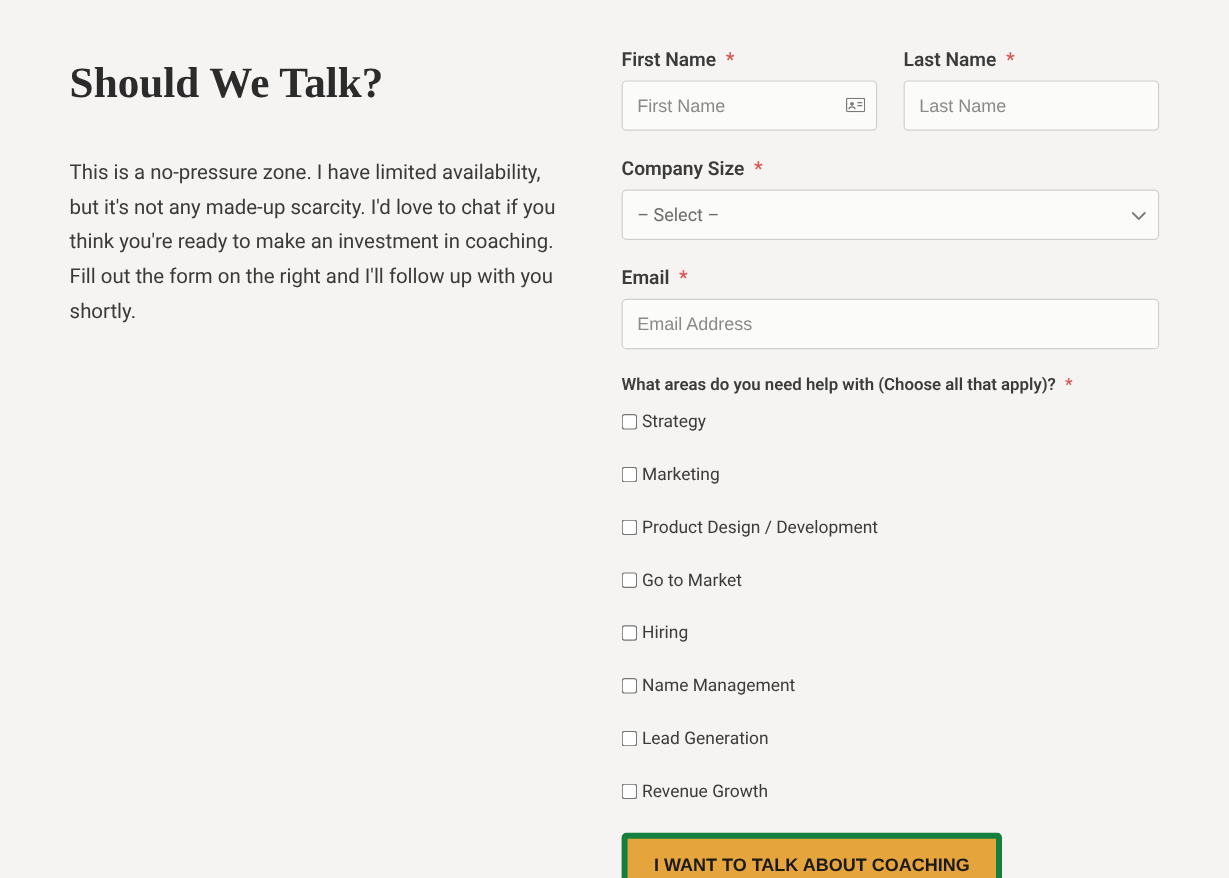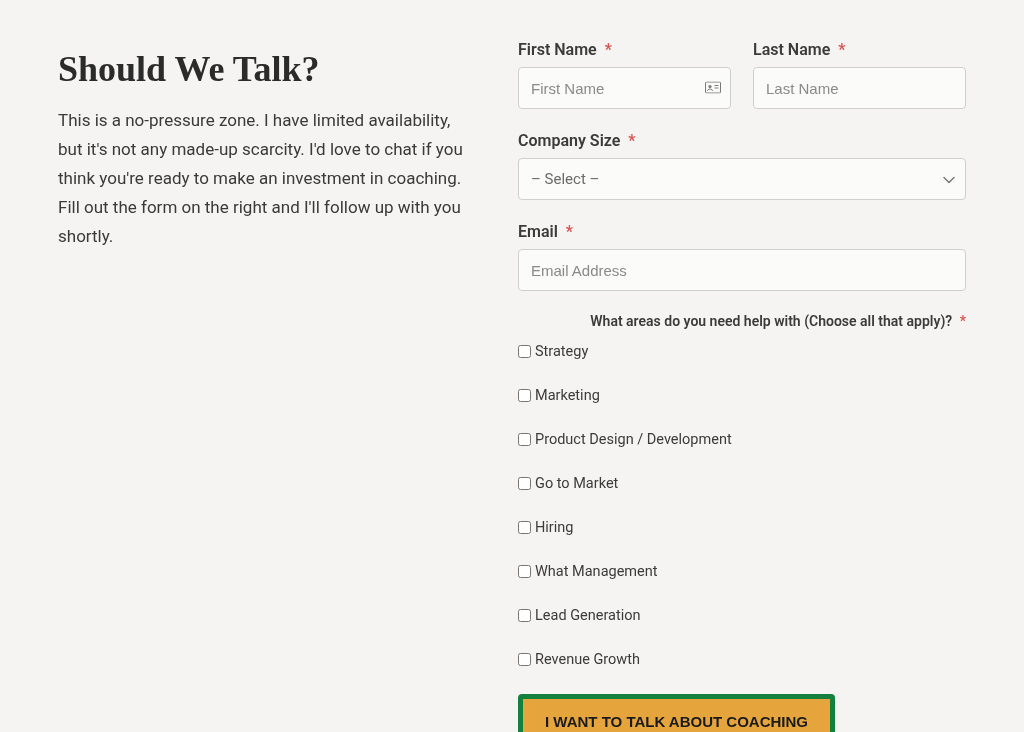--- a/index.html
+++ b/index.html
@@ -23,21 +23,21 @@
       flex: 0 0 420px;
     }
     .right-col {
       flex: 1;
     }
     h1 {
       font-family: Georgia, "Times New Roman", serif;
       font-size: 36px;
       font-weight: 700;
       color: #2b2b2b;
-      margin-bottom: 16px;
+      margin-bottom: 40px;
       margin-top: 8px;
     }
     .intro {
       font-size: 17px;
       line-height: 1.7;
       color: #3a3a3a;
     }
     .form-row {
       display: flex;
       gap: 22px;
@@ -95,21 +95,20 @@
     }
     .select-chevron {
       color: #7a7a7a;
       margin-right: -2px;
     }
     .question-label {
       font-size: 14px;
       font-weight: 600;
       color: #3b3b3b;
       margin-bottom: 14px;
-      text-align: right;
     }
     .checkbox-list {
       display: flex;
       flex-direction: column;
       gap: 27px;
     }
     .checkbox-item {
       display: flex;
       align-items: center;
       gap: 4px;
@@ -215,21 +214,21 @@
         <label class="checkbox-item">
           <input type="checkbox" style="">
           <span>Go to Market</span>
         </label>
         <label class="checkbox-item">
           <input type="checkbox" style="">
           <span>Hiring</span>
         </label>
         <label class="checkbox-item">
           <input type="checkbox" style="">
-          <span>What Management</span>
+          <span>Name Management</span>
         </label>
         <label class="checkbox-item">
           <input type="checkbox" style="">
           <span>Lead Generation</span>
         </label>
         <label class="checkbox-item">
           <input type="checkbox" style="">
           <span>Revenue Growth</span>
         </label>
       </div>

